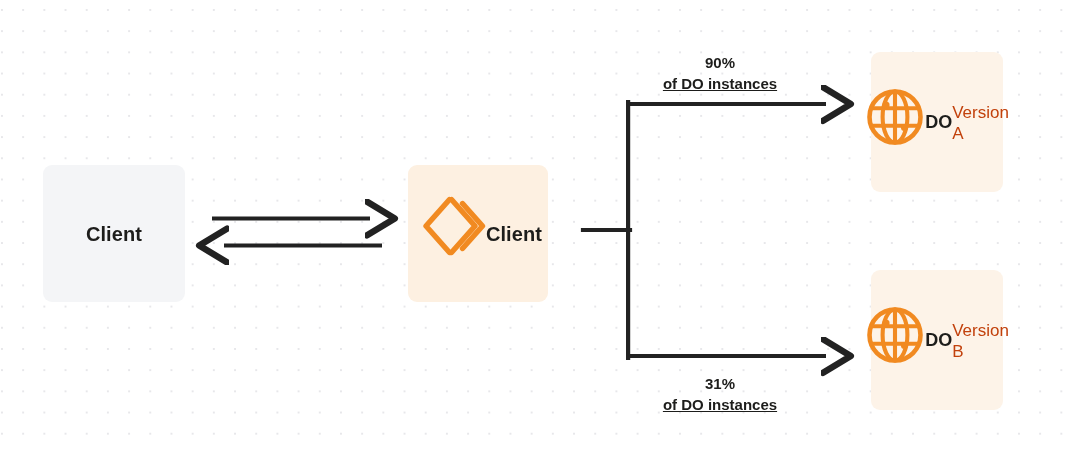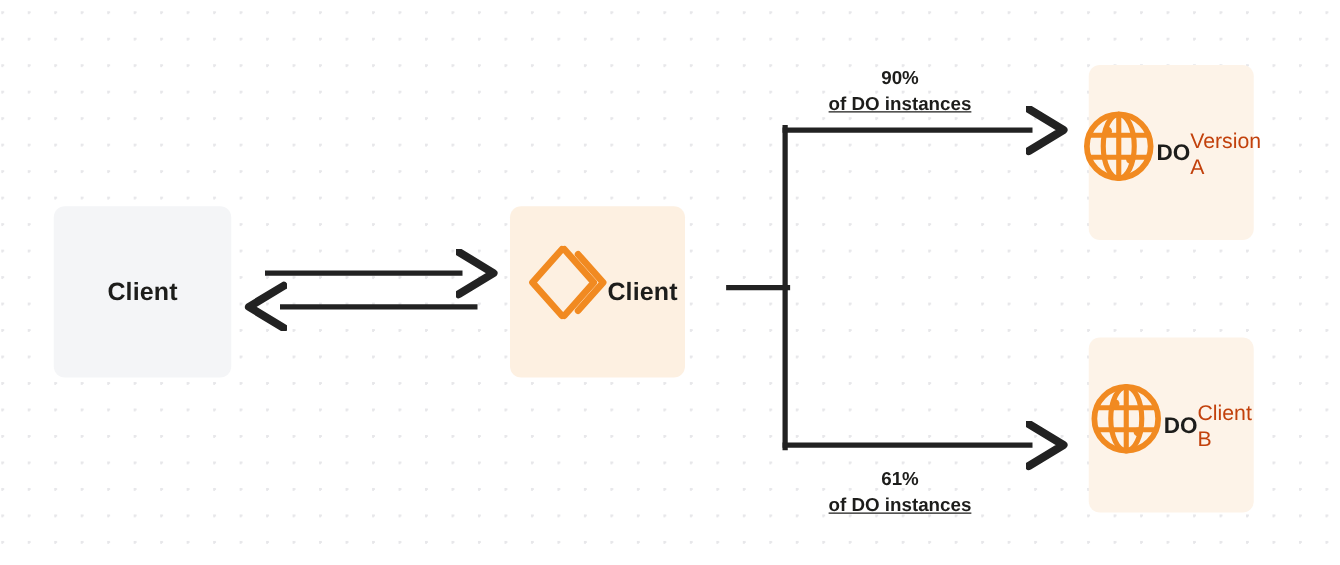--- a/index.html
+++ b/index.html
@@ -191,26 +191,26 @@
         <circle cx="30" cy="30" r="25.5" stroke="#f18a21" stroke-width="4.6" fill="none"></circle>
         <ellipse cx="30" cy="30" rx="12.4" ry="25.5" stroke="#f18a21" stroke-width="4.1" fill="none"></ellipse>
         <line x1="6.2" y1="21.2" x2="53.8" y2="21.2" stroke="#f18a21" stroke-width="4.1" stroke-linecap="round"></line>
         <line x1="6.2" y1="38.8" x2="53.8" y2="38.8" stroke="#f18a21" stroke-width="4.1" stroke-linecap="round"></line>
         <line x1="30" y1="4.5" x2="30" y2="55.5" stroke="#f18a21" stroke-width="4.1" stroke-linecap="round"></line>
         <circle cx="21" cy="18" r="3.6" fill="#f18a21"></circle>
         <circle cx="39.5" cy="40.5" r="3.6" fill="#f18a21"></circle>
       </svg>
     </span>
     <span class="node-title-sm">DO</span>
-    <span class="node-sub">Client B</span>
+    <span class="node-sub">Version B</span>
   </div>
 
   <div class="edge-label edge-label-top">
     <span class="pct">90%</span>
     <span class="det">of DO instances</span>
   </div>
 
   <div class="edge-label edge-label-bottom">
-    <span class="pct">61%</span>
+    <span class="pct">31%</span>
     <span class="det">of DO instances</span>
   </div>
 
 </div>
 
 </body></html>

